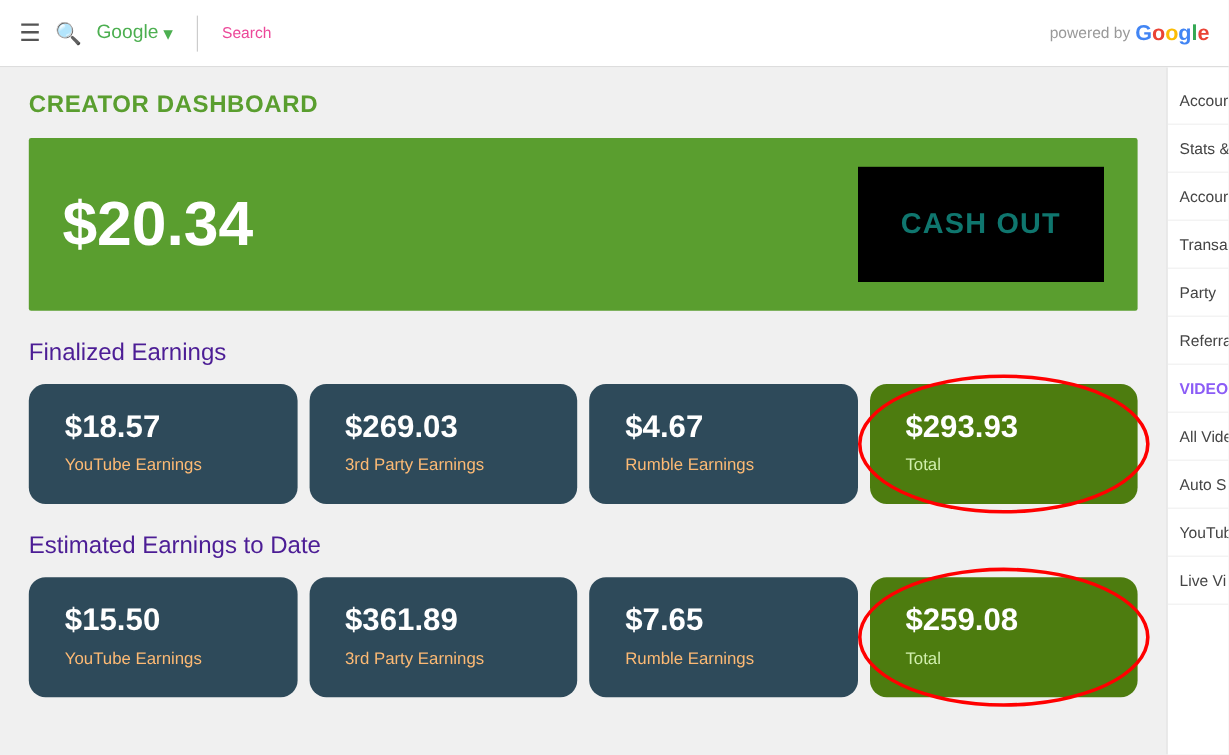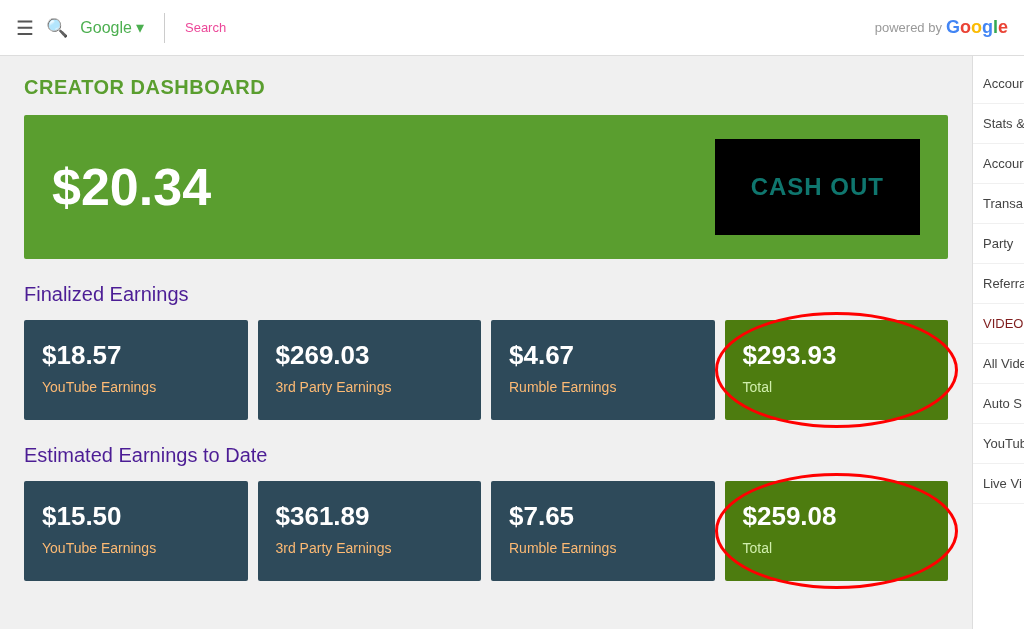--- a/index.html
+++ b/index.html
@@ -133,22 +133,22 @@
 
     
     .cards-grid {
       display: grid;
       grid-template-columns: repeat(4, 1fr);
       gap: 10px;
       margin-bottom: 24px;
     }
 
     .card {
-      padding: 20px 18px;
-      border-radius: 2px;
+      padding: 20px 30px;
+      border-radius: 14px;
       min-height: 100px;
     }
     .card-dark {
       background: #2e4a5a;
     }
     .card-green {
       background: #4d7c0f;
       position: relative;
     }
     .card-amount {
@@ -193,22 +193,22 @@
     .sidebar-item {
       padding: 12px 10px;
       font-size: 13px;
       color: #444;
       border-bottom: 1px solid #f0f0f0;
       white-space: nowrap;
       overflow: hidden;
       cursor: pointer;
     }
     .sidebar-item-green {
-      color: #7f1d1d;
-      font-weight: normal;
+      color: #8b5cf6;
+      font-weight: bold;
     }
   </style>
 </head>
 <body>
 
 <div class="navbar">
   <div class="navbar-left">
     <span class="hamburger-icon">☰</span>
     <span class="search-icon-nav">🔍</span>
     <div class="google-dropdown">

